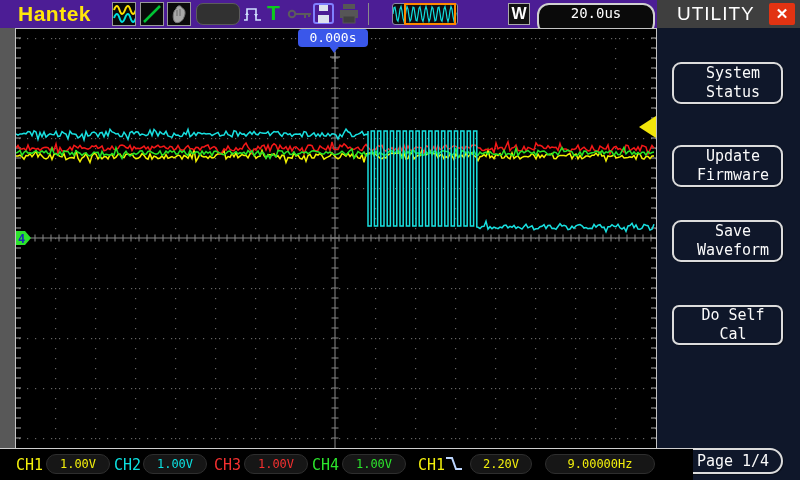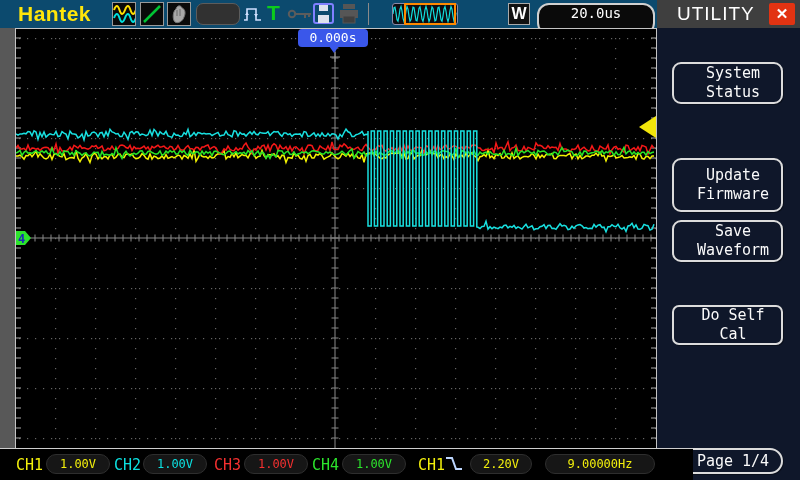--- a/index.html
+++ b/index.html
@@ -1,20 +1,20 @@
 <!DOCTYPE html>
 <html><head>
 <meta charset="utf-8">
 <style>
   html,body{margin:0;padding:0;background:#000;}
   #screen{position:relative;width:800px;height:480px;background:#000;overflow:hidden;
           font-family:"DejaVu Sans Mono",monospace;}
 
   
-  .topbar{position:absolute;left:0;top:0;width:657px;height:28px;background:#0c4a6e;}
+  .topbar{position:absolute;left:0;top:0;width:657px;height:28px;background:#4c1d95;}
   .logo{position:absolute;left:18px;top:2px;font-family:"Liberation Sans",sans-serif;
         font-weight:bold;font-size:21px;color:#ffe60a;letter-spacing:0.5px;}
   .icon-box{position:absolute;top:2px;width:24px;height:24px;background:#0a0a0a;
             border:1px solid #999;box-sizing:border-box;}
   .empty-slot{position:absolute;left:196px;top:3px;width:42px;height:20px;background:#313131;
               border:1px solid #5c5c5c;border-radius:7px;}
   .t-glyph{position:absolute;left:267px;top:1px;font-family:"Liberation Sans",sans-serif;
            font-weight:bold;font-size:21px;color:#0ccc1c;}
   .sep{position:absolute;left:368px;top:3px;width:1px;height:22px;background:#8a8a8a;}
   .preview{position:absolute;left:392px;top:3px;width:66px;height:22px;background:#0d0d12;
@@ -46,21 +46,21 @@
   .sb-title{position:absolute;left:20px;top:3px;font-family:"Liberation Sans",sans-serif;
             font-size:19px;color:#fff;letter-spacing:1px;}
   .sb-close{position:absolute;right:5px;top:3px;width:26px;height:22px;background:#e23312;
             color:#fff;font-family:"Liberation Sans",sans-serif;font-weight:bold;font-size:15px;
             text-align:center;line-height:22px;border-radius:2px;}
   .sb-btn{position:absolute;left:15px;width:111px;border:2px solid #dcdcdc;border-radius:9px;
           box-sizing:border-box;color:#fafafa;font-size:15px;line-height:19px;text-align:center;
           display:flex;align-items:center;justify-content:center;
           box-shadow:1px 1px 0 rgba(0,0,0,0.35);padding-left:11px;}
   .sb-btn.sys{top:62px;height:42px;}
-  .sb-btn.upd{top:158px;height:54px;}
+  .sb-btn.upd{top:145px;height:42px;}
   .sb-btn.sav{top:220px;height:42px;}
   .sb-btn.cal{top:305px;height:40px;border-radius:7px;}
   .sb-btn.page{top:448px;height:26px;border-radius:13px;}
 
   
   .bottombar{position:absolute;left:0;top:448px;width:693px;height:32px;background:#000;
              border-top:1px solid #cfcfcf;box-sizing:border-box;}
   .bb-label{position:absolute;top:7px;font-size:15px;}
   .bb-pill{position:absolute;top:5px;height:20px;background:#161616;border:1px solid #2e2e2e;
            border-radius:11px;box-sizing:border-box;font-size:12px;text-align:center;

